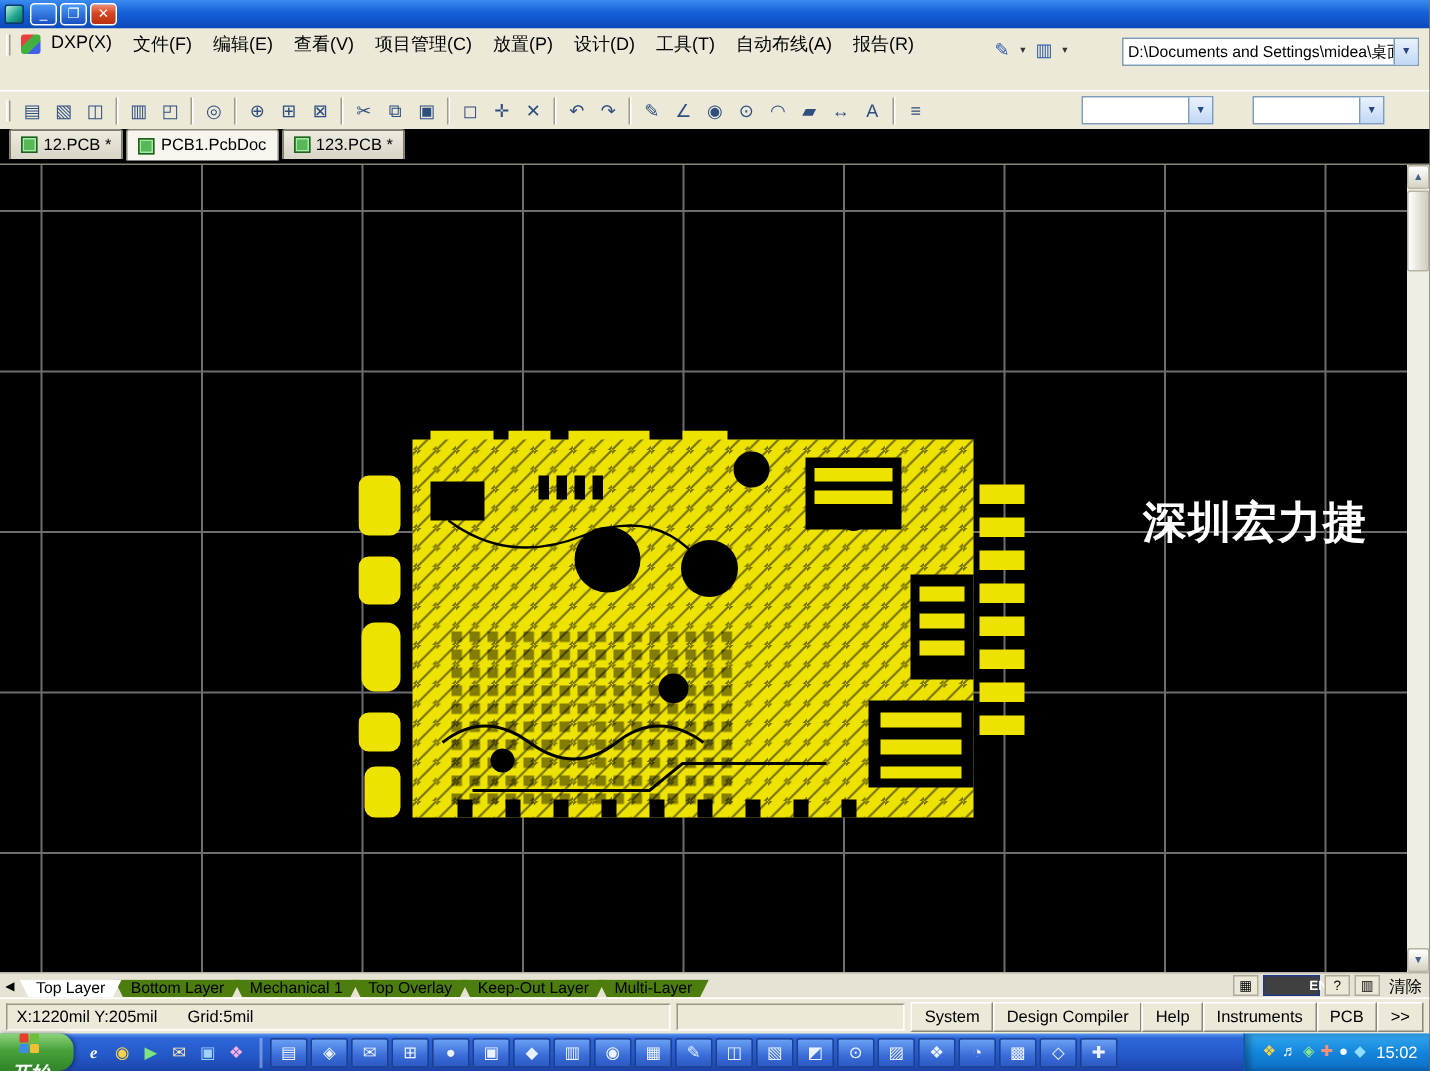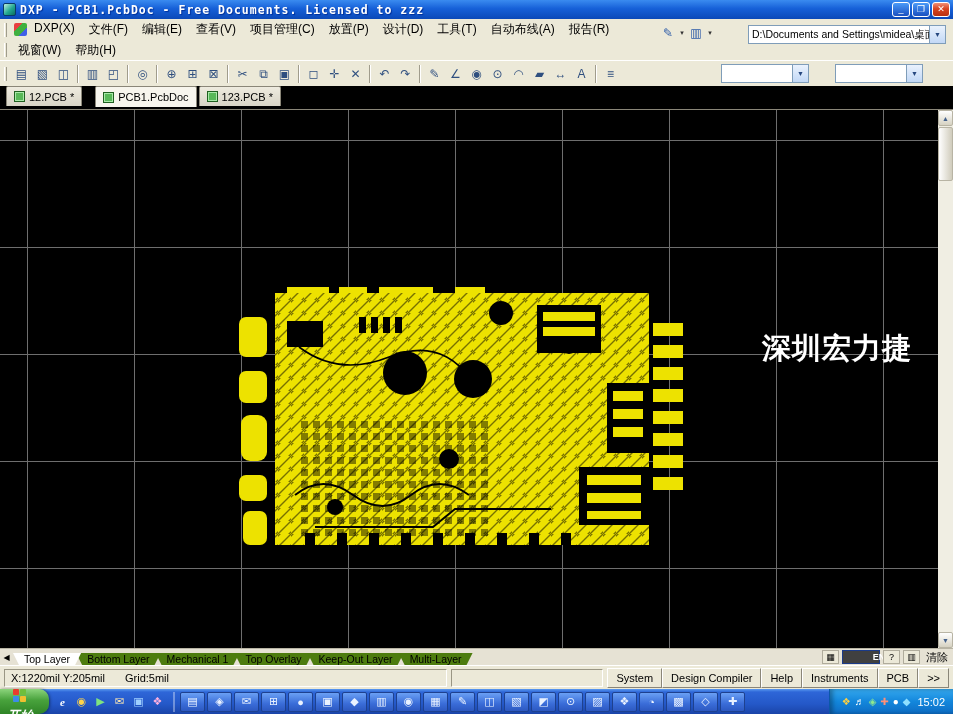--- a/index.html
+++ b/index.html
@@ -51,21 +51,21 @@
     border-left:1px solid #A09C8C; border-right:1px solid #fff; }
   .toolbar .spacer { flex:1; }
   .tb-combo1 { width:88px; margin-right:26px; }
   .tb-combo2 { width:88px; margin-right:30px; }
   
   .doctabs { position:absolute; top:86px; left:0; width:953px; height:24px; background:#000000;
     border-bottom:1px solid #8A8678; display:flex; align-items:flex-start; gap:2px; padding:0 0 0 6px; }
   .dtab { display:flex; align-items:center; gap:4px; height:20px; padding:0 7px;
     border:1px solid #8A8678; border-bottom:none; border-radius:2px 2px 0 0; font-size:11px;
     background:linear-gradient(#EEEBDF,#D8D4C6); white-space:nowrap; }
-  .dtab.active { background:#F7F5ED; height:21px;margin-left:11px; }
+  .dtab.active { background:#F7F5ED; height:21px; }
   .dtab-ic { width:11px; height:11px; background:#58B858; border:1px solid #206020;
     box-shadow:inset 0 0 0 1px #A8E8A8; }
   
   .canvas { position:absolute; top:110px; left:0; width:938px; height:538px; background-color:#000;
     background-image:linear-gradient(to right,#6E6E6E 1px,transparent 1px),
                      linear-gradient(to bottom,#6E6E6E 1px,transparent 1px);
     background-size:107px 107px; background-position:27px 30px; overflow:hidden; }
   .pcb { position:absolute; left:239px; top:177px; }
   .watermark { position:absolute; left:762px; top:219px; color:#fff; font-weight:bold;
     font-size:29px; letter-spacing:1px; white-space:nowrap; }
@@ -129,21 +129,20 @@
   .tray-ic:nth-child(1){color:#FFD040;} .tray-ic:nth-child(2){color:#FFF;}
   .tray-ic:nth-child(3){color:#8FE88F;} .tray-ic:nth-child(4){color:#FF9078;}
   .tray-ic:nth-child(5){color:#FFF;} .tray-ic:nth-child(6){color:#8FE0FF;}
   .clock { color:#fff; font-size:11px; margin-left:3px; }
 </style>
 </head>
 <body>
 
 <div class="titlebar">
   <span class="app-icon"></span>
-  <span class="title-text">DXP - PCB1.PcbDoc - Free Documents. Licensed to zzz</span>
   <span class="win-btns">
 
   <span class="wbtn">_</span>
       <span class="wbtn">❐</span>
       <span class="wbtn close">✕</span>
     </span>
 </div>
 
 <div class="menubar">
   <div class="menurow">
@@ -154,28 +153,20 @@
     <span class="mitem">DXP(X)</span>
         <span class="mitem">文件(F)</span>
         <span class="mitem">编辑(E)</span>
         <span class="mitem">查看(V)</span>
         <span class="mitem">项目管理(C)</span>
         <span class="mitem">放置(P)</span>
         <span class="mitem">设计(D)</span>
         <span class="mitem">工具(T)</span>
         <span class="mitem">自动布线(A)</span>
         <span class="mitem">报告(R)</span>
-      </span>
-  </div>
-  <div class="menurow r2">
-    <span class="grip"></span>
-    <span style="display:flex;">
-
-    <span class="mitem">视窗(W)</span>
-        <span class="mitem">帮助(H)</span>
       </span>
   </div>
 </div>
 <div class="menubar-right">
   <div class="mr-tools">
 
   <span class="mr-ic">✎</span>
       <span class="mr-ic dd">▾</span>
       <span class="mr-ic">▥</span>
       <span class="mr-ic dd">▾</span>

